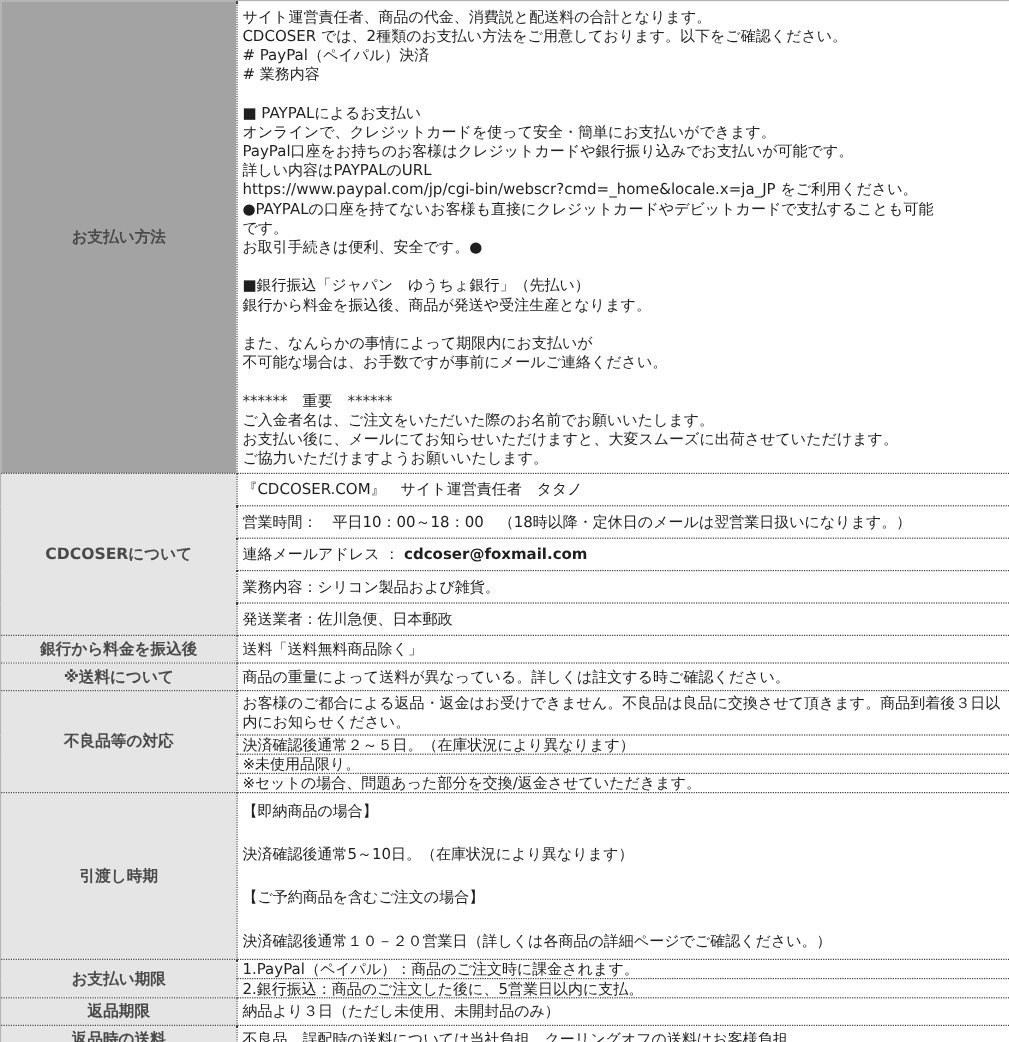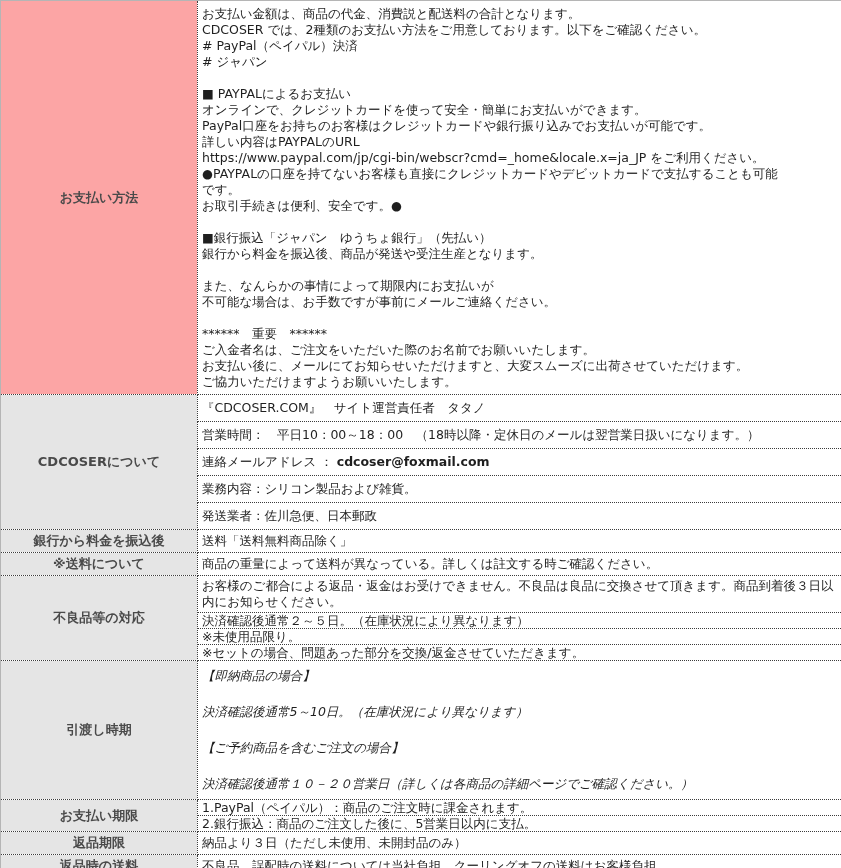--- a/index.html
+++ b/index.html
@@ -5,25 +5,25 @@
   html,body{margin:0;padding:0;background:#ffffff;}
   body{width:841px;font-family:"DejaVu Sans",sans-serif;color:#1f1f1f;}
   .wrap{width:841px;}
   table.info{width:841px;border-collapse:collapse;table-layout:fixed;
     border:1px solid #b5b5b5;}
   col.c-head{width:197px;}
   col.c-body{width:644px;}
   th,td{border:1px dotted #3c3c3c;vertical-align:middle;overflow:hidden;}
   th{background:#e5e5e5;font-weight:bold;color:#4a4a4a;text-align:center;
      font-size:13px;padding:2px;}
-  th.th-white{background:#fca5a5;}
+  th.th-white{background:#a3a3a3;}
   td{background:#ffffff;font-size:12.5px;line-height:16px;padding:3px 4px;text-align:left;}
   td.big{vertical-align:top;padding:5px 4px 4px 4px;}
   .line{min-height:16px;line-height:16px;white-space:pre-wrap;}
-  td.tall{vertical-align:top;padding:6px 4px;font-style:italic;}
+  td.tall{vertical-align:top;padding:6px 4px;}
   .dline{min-height:18px;line-height:18px;white-space:pre-wrap;}
   td.pad5{padding:5px 4px;}
   td.pad2{padding:2px 4px;margin-top:13px;}
   td.slim{padding:0 4px;line-height:15px;}
   td.two-line{vertical-align:top;padding:2px 4px;line-height:16px;margin-left:16px;}
   b.email{font-weight:bold;}
 </style>
 </head>
 <body>
 
@@ -31,24 +31,24 @@
   <table class="info">
     <colgroup>
         <col class="c-head">
         <col class="c-body">
       </colgroup>
 
     <tbody>
         <tr>
       <th class="th-white">お支払い方法</th>
       <td class="big">
-        <div class="line">お支払い金額は、商品の代金、消費説と配送料の合計となります。</div>
+        <div class="line">サイト運営責任者、商品の代金、消費説と配送料の合計となります。</div>
         <div class="line">CDCOSER では、2種類のお支払い方法をご用意しております。以下をご確認ください。</div>
         <div class="line"># PayPal（ペイパル）決済</div>
-        <div class="line"># ジャパン</div>
+        <div class="line"># 業務内容</div>
         <div class="line"></div>
         <div class="line">■ PAYPALによるお支払い</div>
         <div class="line">オンラインで、クレジットカードを使って安全・簡単にお支払いができます。</div>
         <div class="line">PayPal口座をお持ちのお客様はクレジットカードや銀行振り込みでお支払いが可能です。</div>
         <div class="line">詳しい内容はPAYPALのURL</div>
         <div class="line">https://www.paypal.com/jp/cgi-bin/webscr?cmd=_home&amp;locale.x=ja_JP をご利用ください。</div>
         <div class="line">●PAYPALの口座を持てないお客様も直接にクレジットカードやデビットカードで支払することも可能</div>
         <div class="line">です。</div>
         <div class="line">お取引手続きは便利、安全です。●</div>
         <div class="line"></div>

